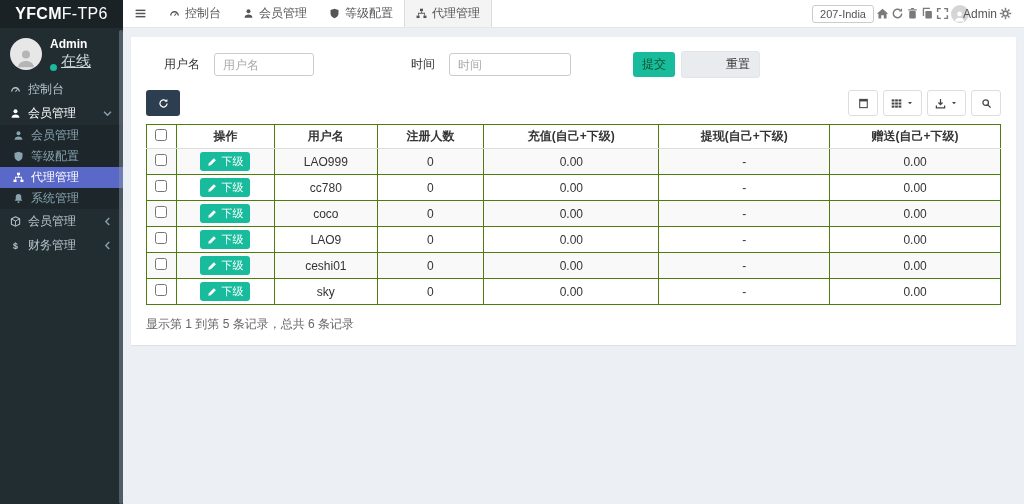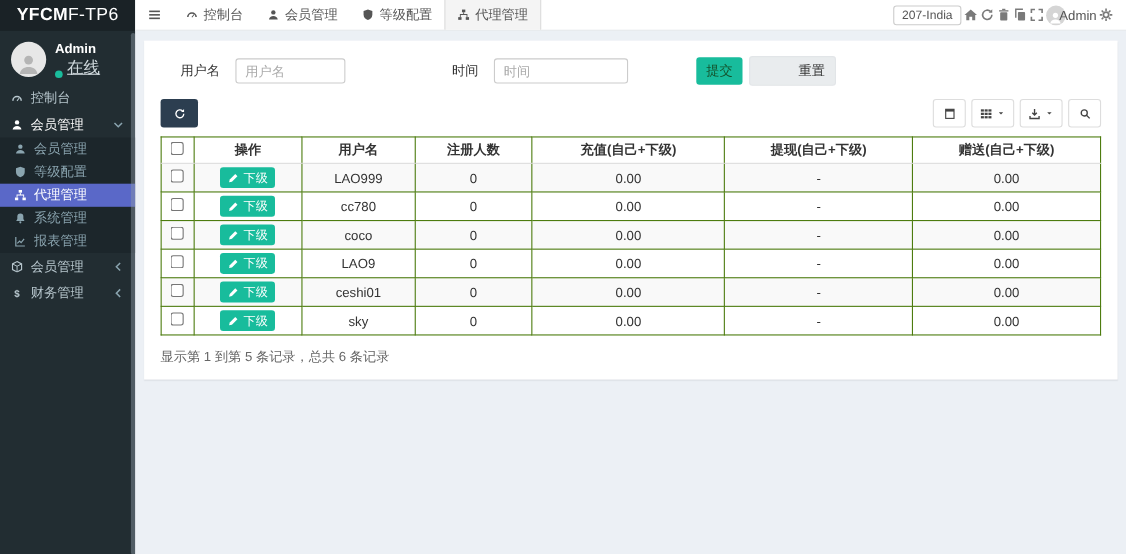--- a/index.html
+++ b/index.html
@@ -251,26 +251,20 @@
         <svg class="ic-s">
             <use href="#i-sitemap"></use>
           </svg>
         <span>代理管理</span>
       </div>
       <div class="m-item">
         <svg class="ic-s">
             <use href="#i-bell"></use>
           </svg>
         <span>系统管理</span>
-      </div>
-      <div class="m-item">
-        <svg class="ic-s">
-            <use href="#i-chart"></use>
-          </svg>
-        <span>报表管理</span>
       </div>
     </div>
     <div class="m-item">
       <svg class="ic-s">
           <use href="#i-cube"></use>
         </svg>
       <span>会员管理</span>
       <svg class="ic-s chev">
           <use href="#i-angle-left"></use>
         </svg>

